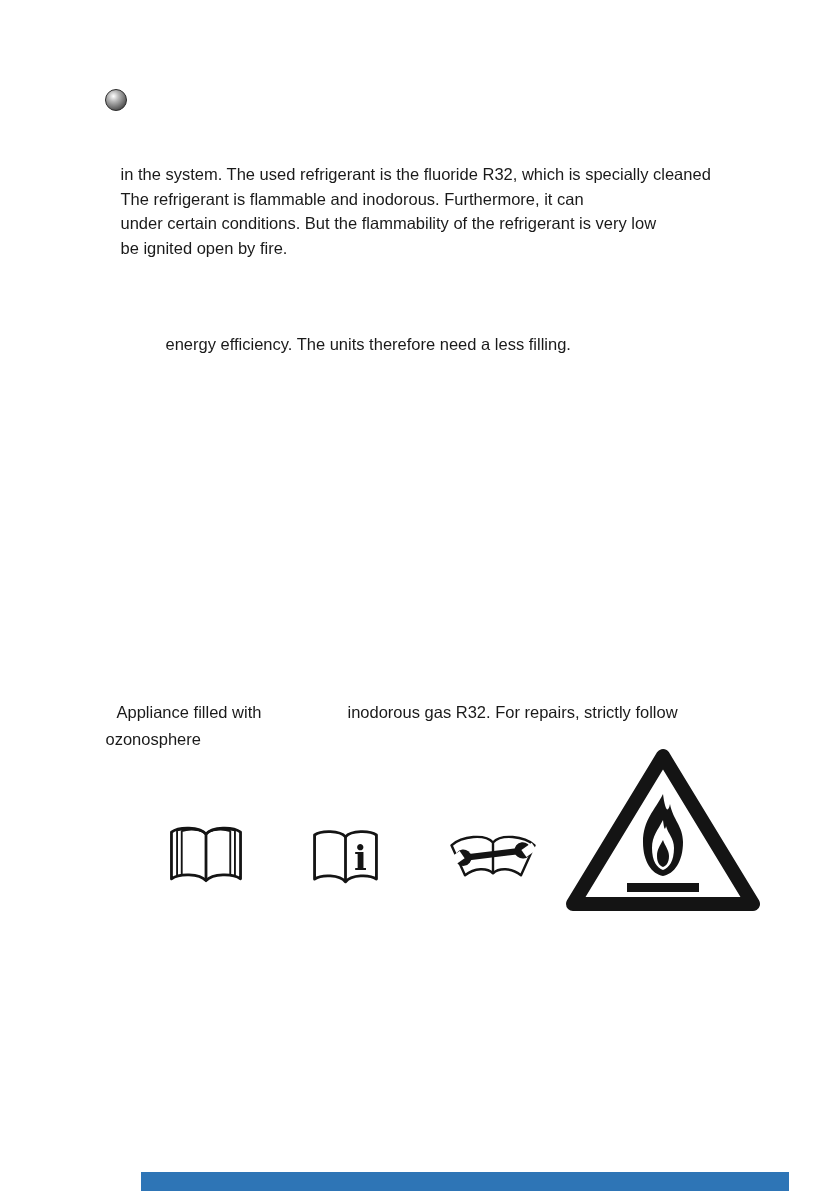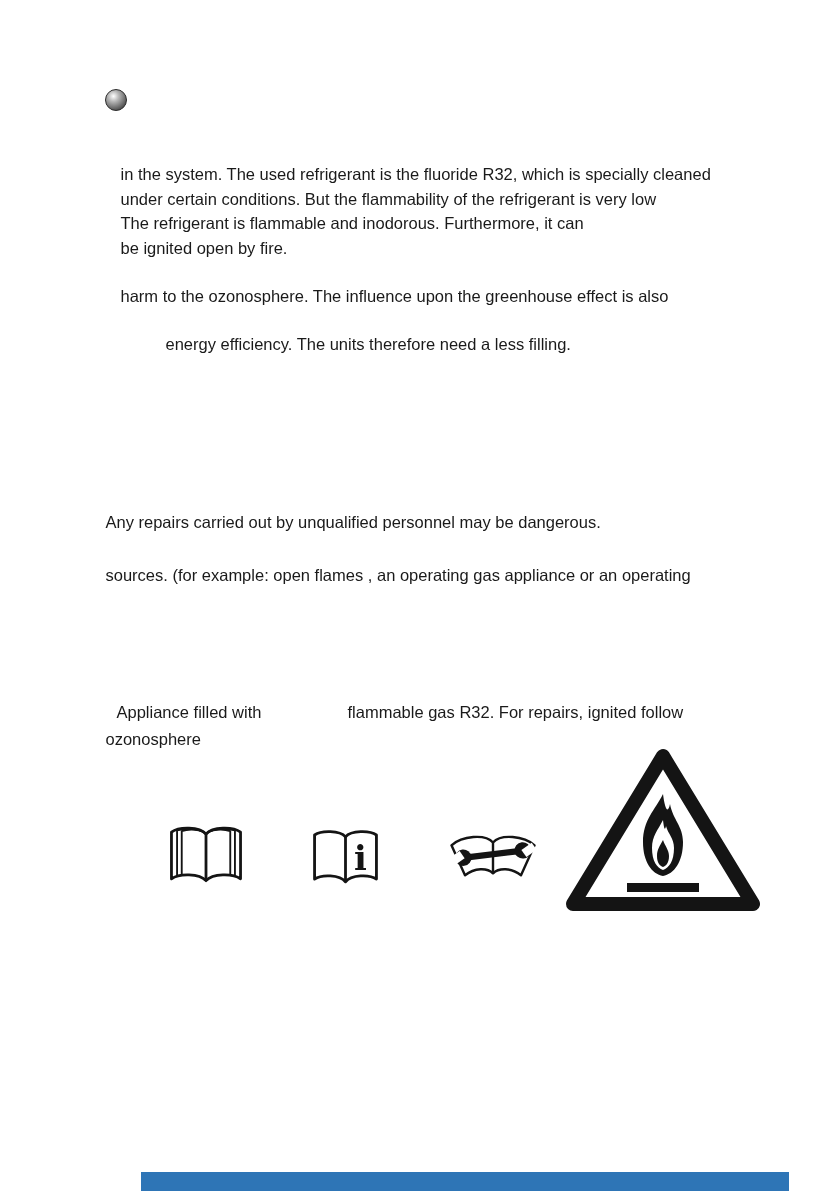--- a/index.html
+++ b/index.html
@@ -42,35 +42,32 @@
           <stop offset="35%" stop-color="#b9b9b9"></stop>
           <stop offset="100%" stop-color="#4a4a4a"></stop>
         </radialGradient>
       </defs>
       <circle cx="12" cy="12" r="10.5" fill="url(#sph)" stroke="#2e2e2e" stroke-width="1"></circle>
     </svg>
   </span>
 
   <div class="abs bodytext" style="left:70px; top:162px;">
     <div>in the system. The used refrigerant is the fluoride R32, which is specially cleaned</div>
+    <div>The refrigerant is flammable and inodorous. Furthermore, it can</div>
     <div>under certain conditions. But the flammability of the refrigerant is very low</div>
-    <div>The refrigerant is flammable and inodorous. Furthermore, it can</div>
     <div>be ignited open by fire.</div>
   </div>
 
-  <div class="abs bodytext" style="left:70px; top:284px;">harm to the ozonosphere. The influence upon the greenhouse effect is also</div>
 
   <div class="abs bodytext" style="left:70px; top:332px;margin-left:45px;">energy efficiency. The units therefore need a less filling.</div>
 
-  <div class="abs bodytext" style="left:55px; top:510px;">Any repairs carried out by unqualified personnel may be dangerous.</div>
 
-  <div class="abs bodytext" style="left:55px; top:563px;">sources. (for example: open flames , an operating gas appliance or an operating</div>
 
   <div class="abs bodytext" style="left:66px; top:700px;">Appliance filled with</div>
-  <div class="abs bodytext" style="left:297px; top:700px;">flammable gas R32. For repairs, ignited follow</div>
+  <div class="abs bodytext" style="left:297px; top:700px;">inodorous gas R32. For repairs, strictly follow</div>
   <div class="abs bodytext" style="left:55px; top:727px;">ozonosphere</div>
 
   <div class="icons">
 
     <span class="abs" style="left:113px; top:818px;">
       <svg width="84" height="75" viewBox="0 0 90 78" aria-hidden="true">
         <g fill="#ffffff" stroke="#141414" stroke-width="3" stroke-linejoin="round">
           <path d="M45 66 C 38 58, 16 58, 8 64 L8 14 C 16 8, 38 8, 45 16 C 52 8, 74 8, 82 14 L82 64 C 74 58, 52 58, 45 66 Z"></path>
           <line x1="45" y1="16" x2="45" y2="66"></line>
         </g>

